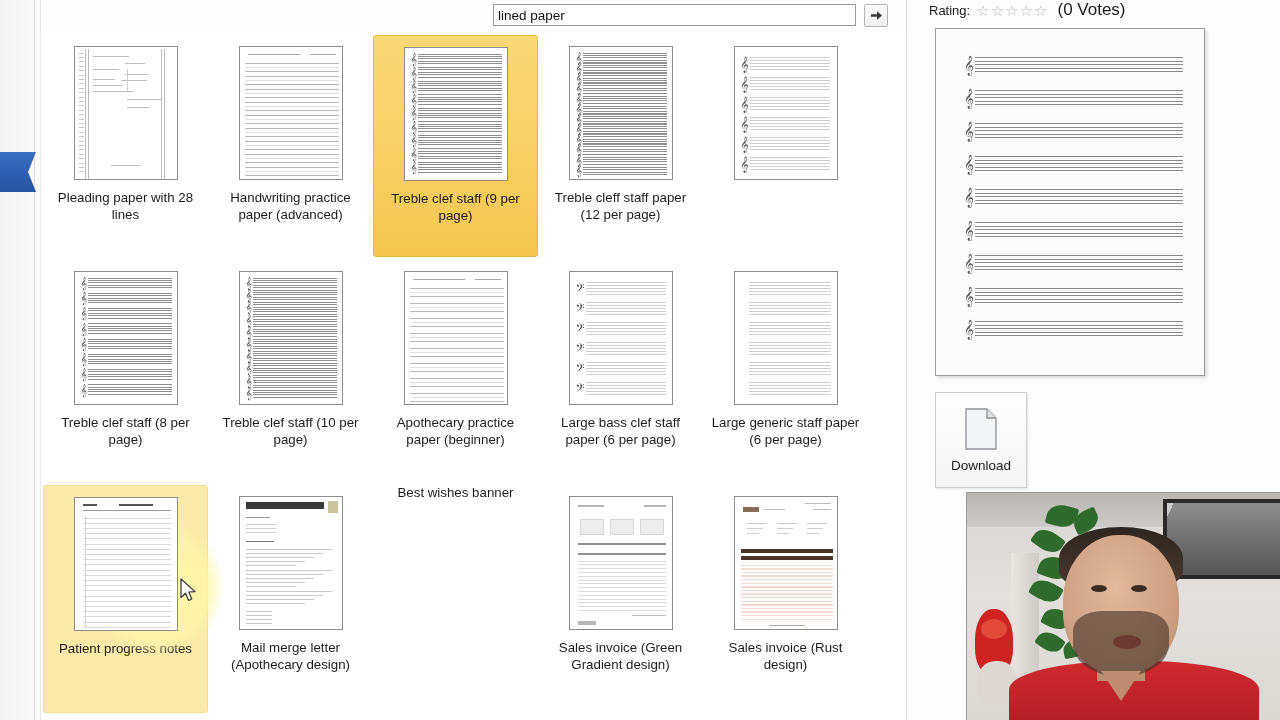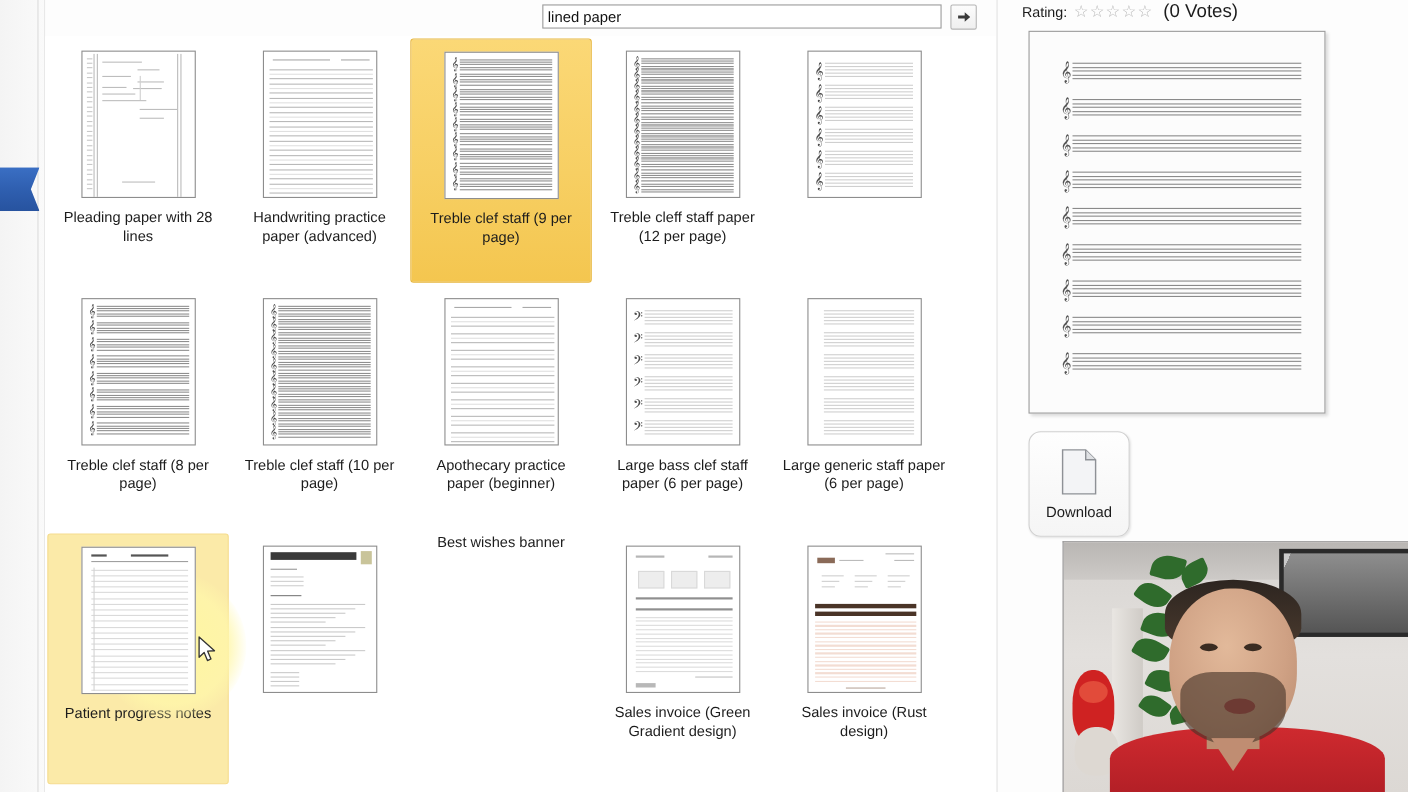--- a/index.html
+++ b/index.html
@@ -176,21 +176,21 @@
   }
   .preview-staff .pl { position: relative; }
   .preview-staff .pl i { display:block; height:1px; background:#8a8a8a; }
   .preview-clef { font-size: 17px; color: #555; line-height: 1; margin-right: 1px; }
 
   .download-btn {
     position: absolute; left: 28px; top: 392px;
     width: 92px; height: 96px;
     background: linear-gradient(to bottom, #fefefe, #f5f5f5);
     border: 1px solid #cfcfcf;
-    border-radius: 11px;
+    border-radius: 0;
     box-shadow: 1px 1px 2px rgba(0,0,0,0.10);
     display: flex; flex-direction: column;
     align-items: center; justify-content: center;
     gap: 8px;
     cursor: pointer;
     box-sizing: border-box;
   }
   .download-label { font-size: 13.5px; color: #1c1c1c; }
   .doc-icon { width: 34px; height: 42px; }
 
@@ -1088,20 +1088,21 @@
               <div style="position:absolute;left:6px;top:94px;width:86px;height:1.2px;background:#cacaca;"></div>
               <div style="position:absolute;left:6px;top:98.2px;width:77px;height:1.2px;background:#cacaca;"></div>
               <div style="position:absolute;left:6px;top:102.4px;width:68px;height:1.2px;background:#cacaca;"></div>
               <div style="position:absolute;left:6px;top:106.6px;width:59px;height:1.2px;background:#cacaca;"></div>
               <div style="position:absolute;left:6px;top:114px;width:26px;height:1.2px;background:#cacaca;"></div>
               <div style="position:absolute;left:6px;top:118px;width:26px;height:1.2px;background:#cacaca;"></div>
               <div style="position:absolute;left:6px;top:122px;width:26px;height:1.2px;background:#cacaca;"></div>
               <div style="position:absolute;left:6px;top:126px;width:26px;height:1.2px;background:#cacaca;"></div>
             </div>
           </div>
+          <div class="caption">Mail merge letter (Apothecary design)</div>
         </div>
         <div class="cell" style="left:332px; top:452px; height:228px;">
           <div class="caption">Best wishes banner</div>
         </div>
         <div class="cell" style="left:497px; top:452px; height:228px;">
           <div class="thumbbox">
             <div class="page portrait">
               <div style="position:absolute;left:8px;top:8px;width:26px;height:2px;background:#b6b6b6;"></div>
               <div style="position:absolute;left:74px;top:8px;width:22px;height:2px;background:#b6b6b6;"></div>
               <div style="position:absolute;left:10px;top:22px;width:22px;height:14px;background:#ededed;border:1px solid #d9d9d9;"></div>

